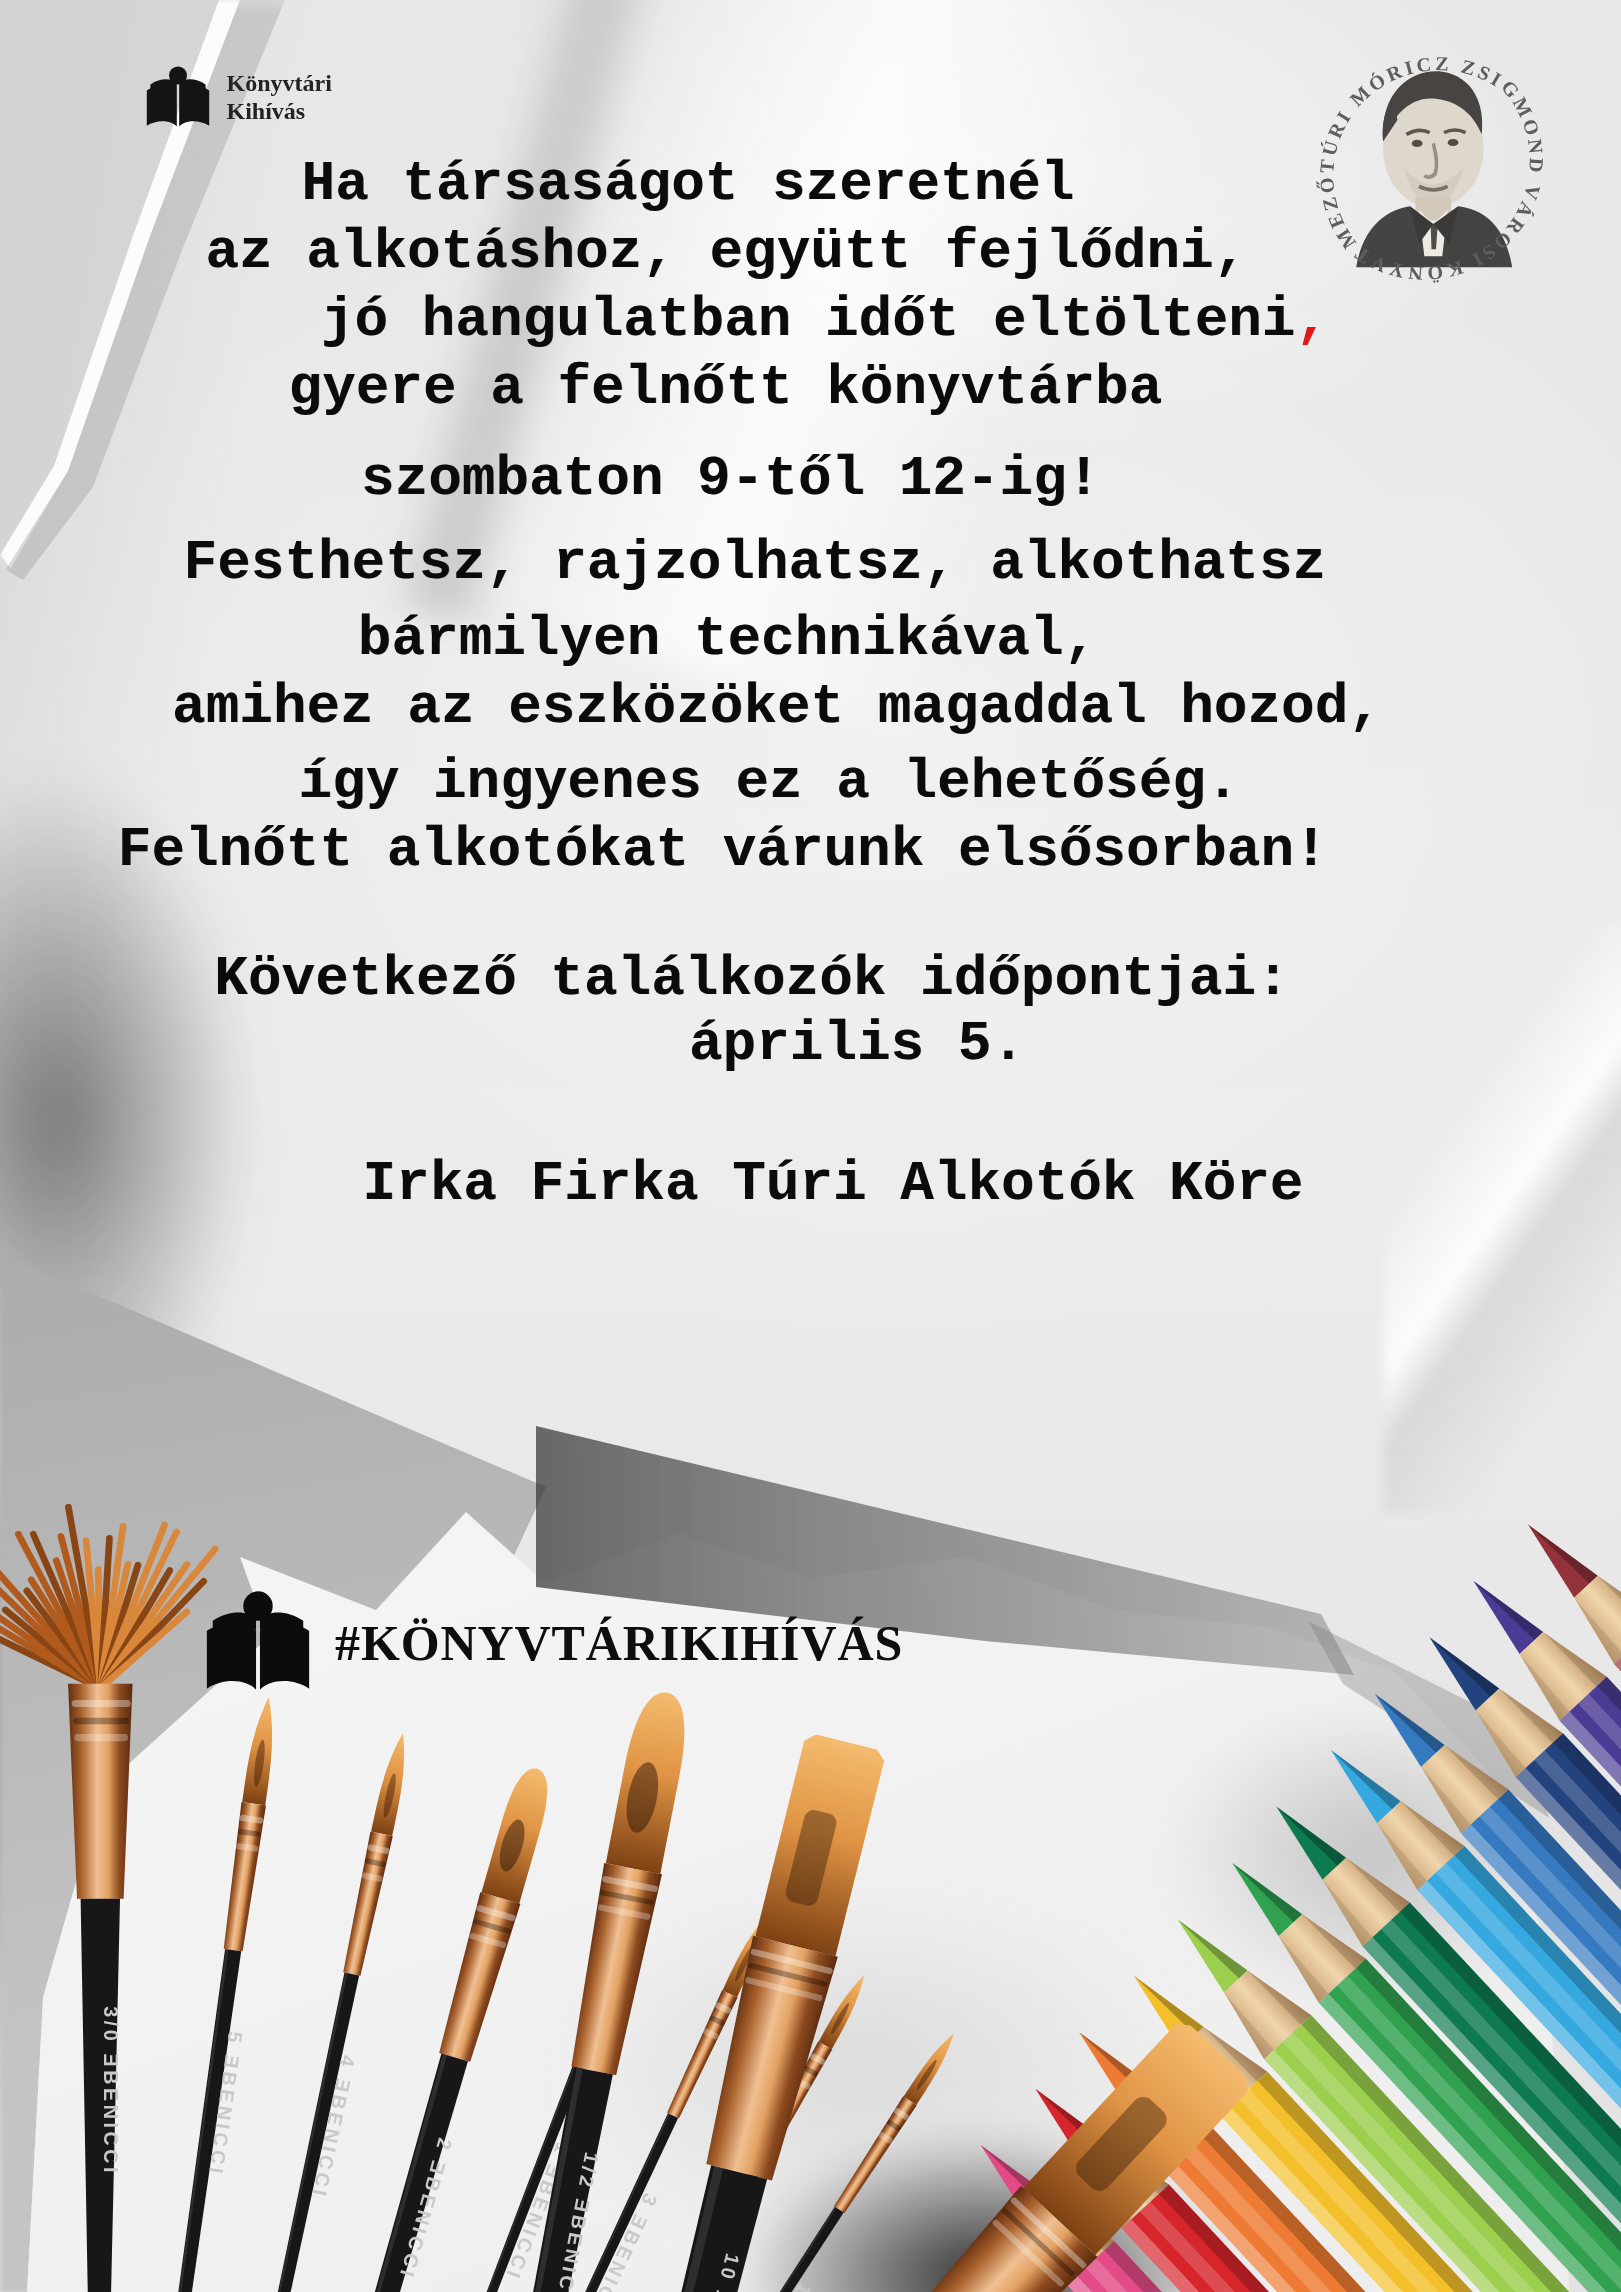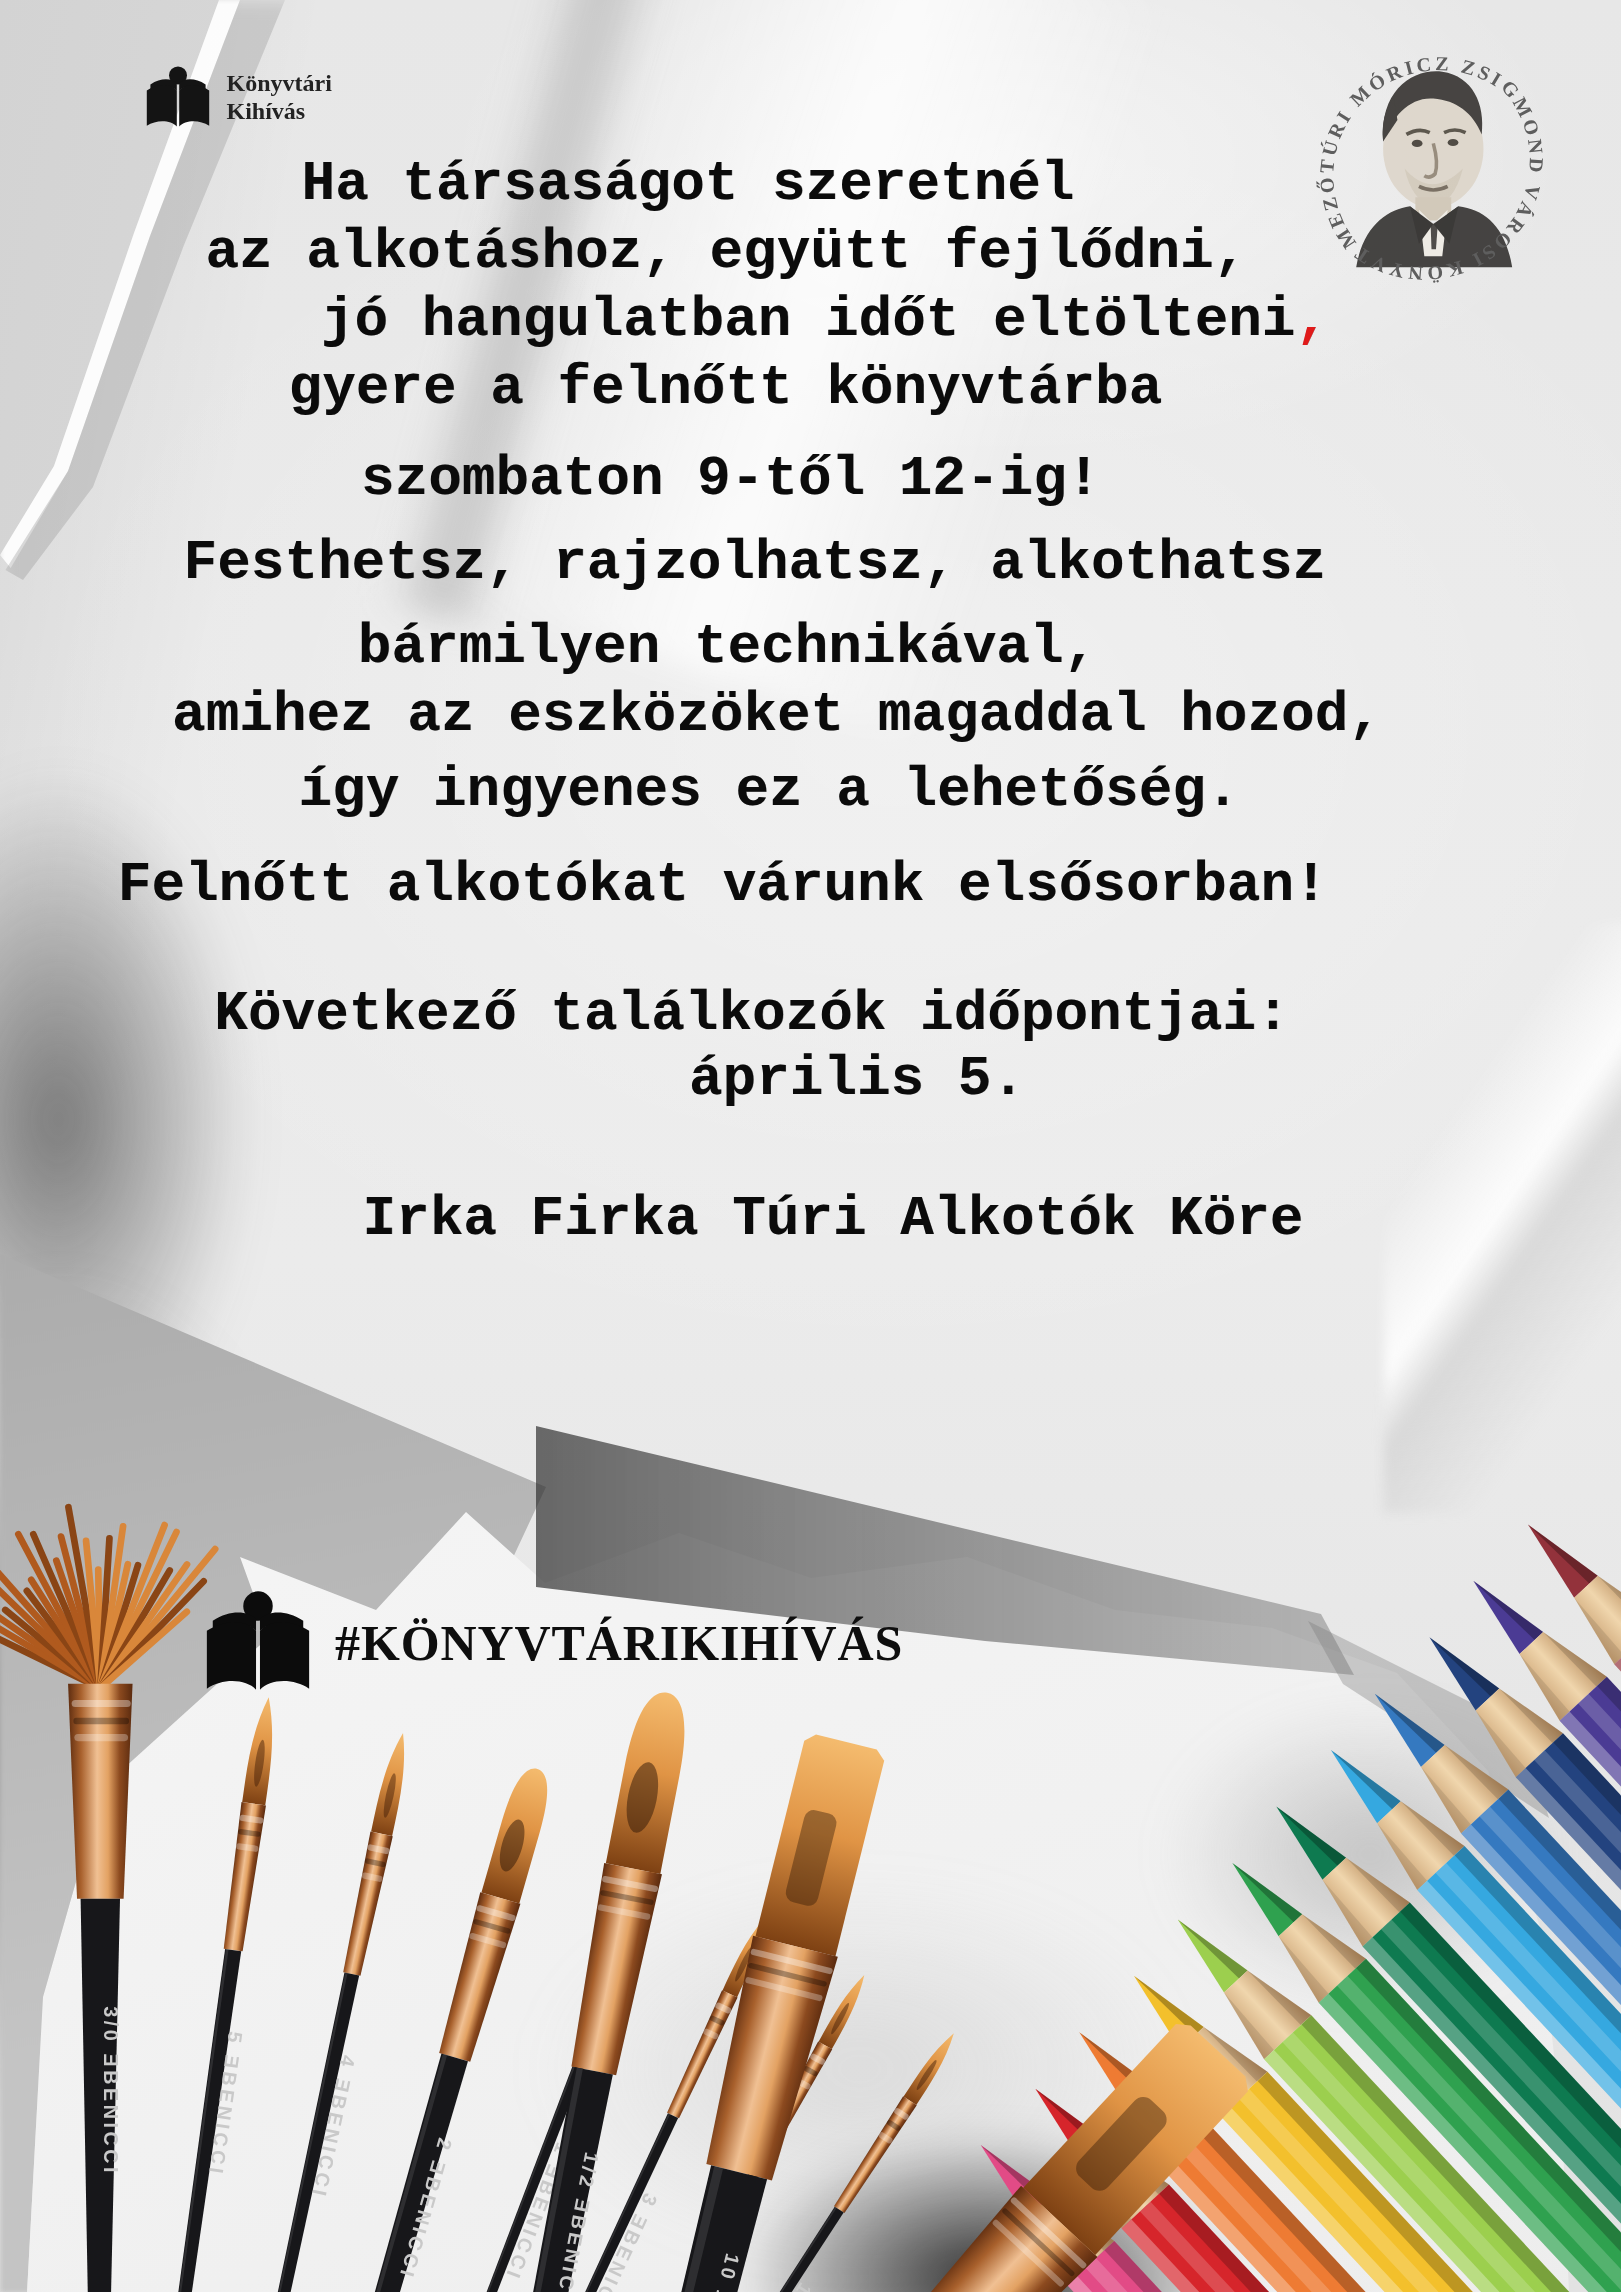--- a/index.html
+++ b/index.html
@@ -434,24 +434,24 @@
     </text>
   </svg>
 
   <div class="body-text" id="body-text">
       <div class="bline" style="margin-top: 0px;"><span style="left: -49px;">Ha társaságot szeretnél</span></div>
       <div class="bline" style="margin-top: 0px;"><span style="left: -10.7px;">az alkotáshoz, együtt fejlődni,</span></div>
       <div class="bline" style="margin-top: 0px;"><span style="left: 88px;">jó hangulatban időt eltölteni<span class="accent">,</span></span></div>
       <div class="bline" style="margin-top: 0px;"><span style="left: -11.6px;">gyere a felnőtt könyvtárba</span></div>
       <div class="bline" style="margin-top: 23px;"><span style="left: -6.3px;">szombaton 9-től 12-ig!</span></div>
       <div class="bline" style="margin-top: 16px; padding-left: 25px;"><span style="left: 5.4px;">Festhetsz, rajzolhatsz, alkothatsz</span></div>
-      <div class="bline" style="margin-top: 16px; padding-left: 41px;"><span style="left: -30px;">bármilyen technikával,</span></div>
+      <div class="bline" style="margin-top: 8px; padding-left: 41px;"><span style="left: -30px;">bármilyen technikával,</span></div>
       <div class="bline" style="margin-top: 0px;"><span style="left: 40px;">amihez az eszközöket magaddal hozod,</span></div>
       <div class="bline" style="margin-top: 7.2px;"><span style="left: 32px;">így ingyenes ez a lehetőség.</span></div>
-      <div class="bline" style="margin-top: 27px;"><span style="left: -14.3px;">Felnőtt alkotókat várunk elsősorban!</span></div>
+      <div class="bline" style=""><span style="left: -14.3px;">Felnőtt alkotókat várunk elsősorban!</span></div>
       <div class="bline" style="margin-top: 61px;"><span style="left: 15px;">Következő találkozók időpontjai:</span></div>
       <div class="bline" style="margin-top: -3.6px;"><span style="left: 120px;">április 5.</span></div>
       <div class="bline" style="margin-top: 72px;"><span style="left: 96px;">Irka Firka Túri Alkotók Köre</span></div>
     </div>
 
   <div class="hashtag-row">
     <svg viewBox="0 0 120 110" fill="#0c0c0c">
       <circle cx="60" cy="19" r="15"></circle>
       <path d="M14,34 C32,22 50,24 58,32 L58,44 C48,35 30,36 14,46 Z"></path>
       <path d="M106,34 C88,22 70,24 62,32 L62,44 C72,35 90,36 106,46 Z"></path>

